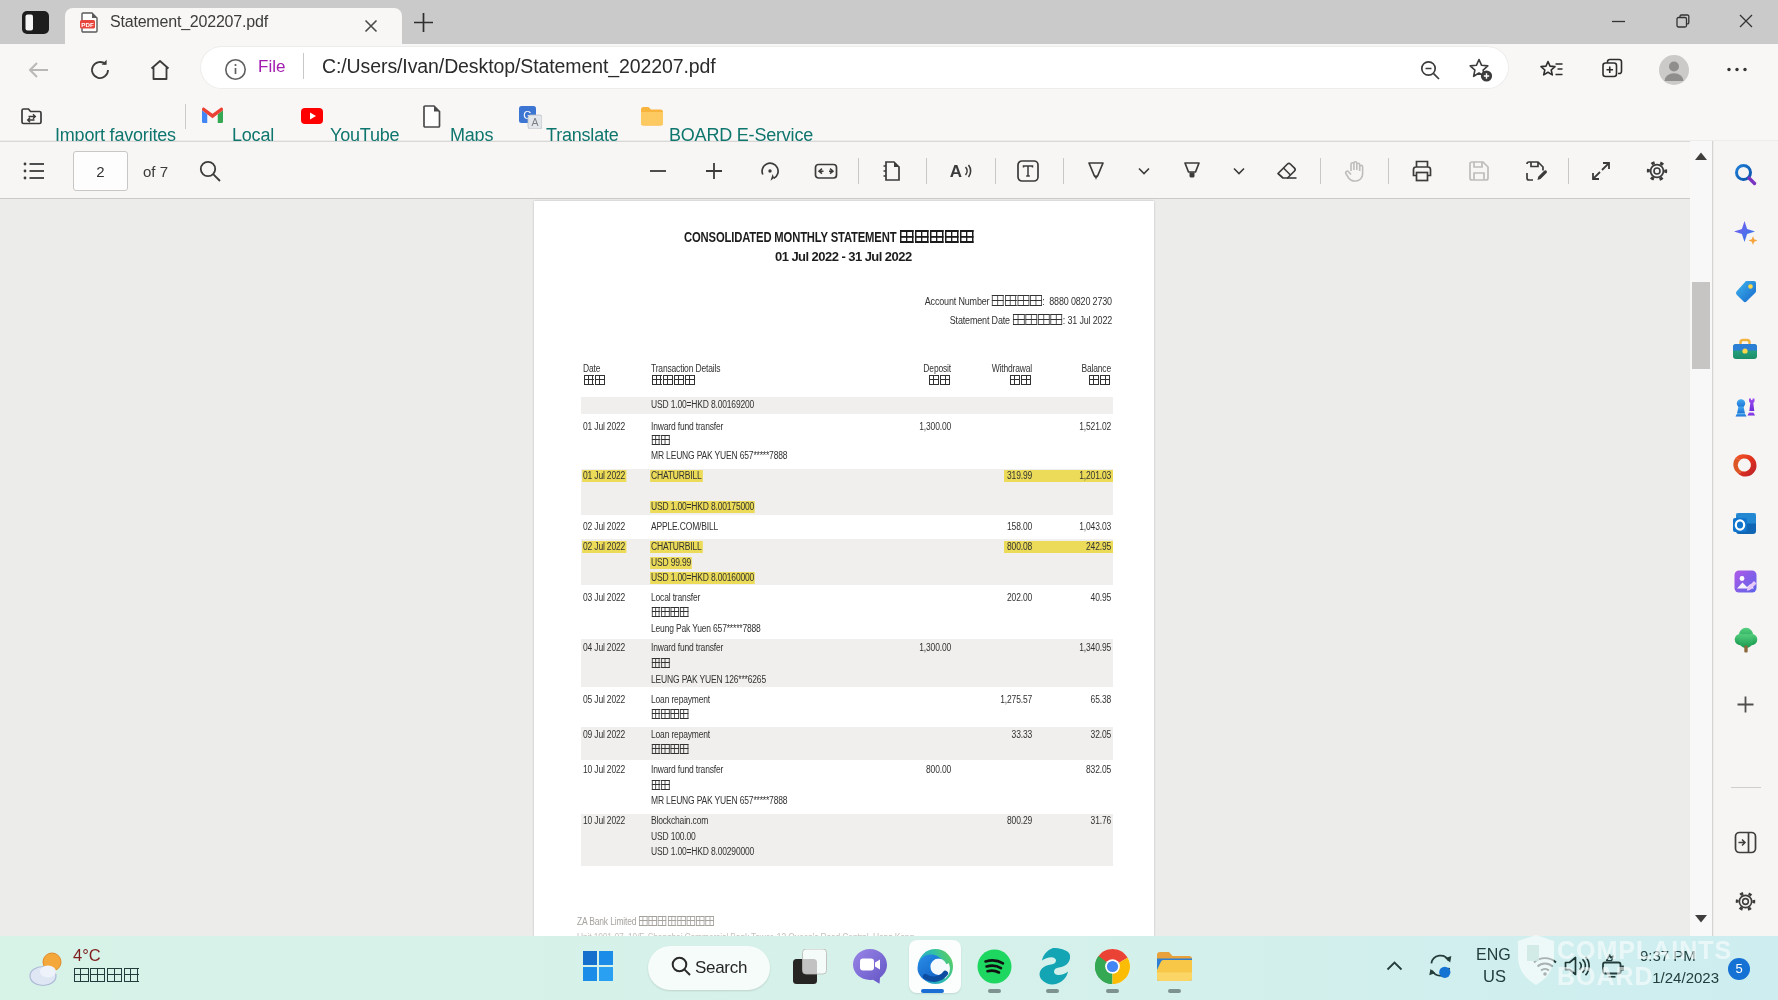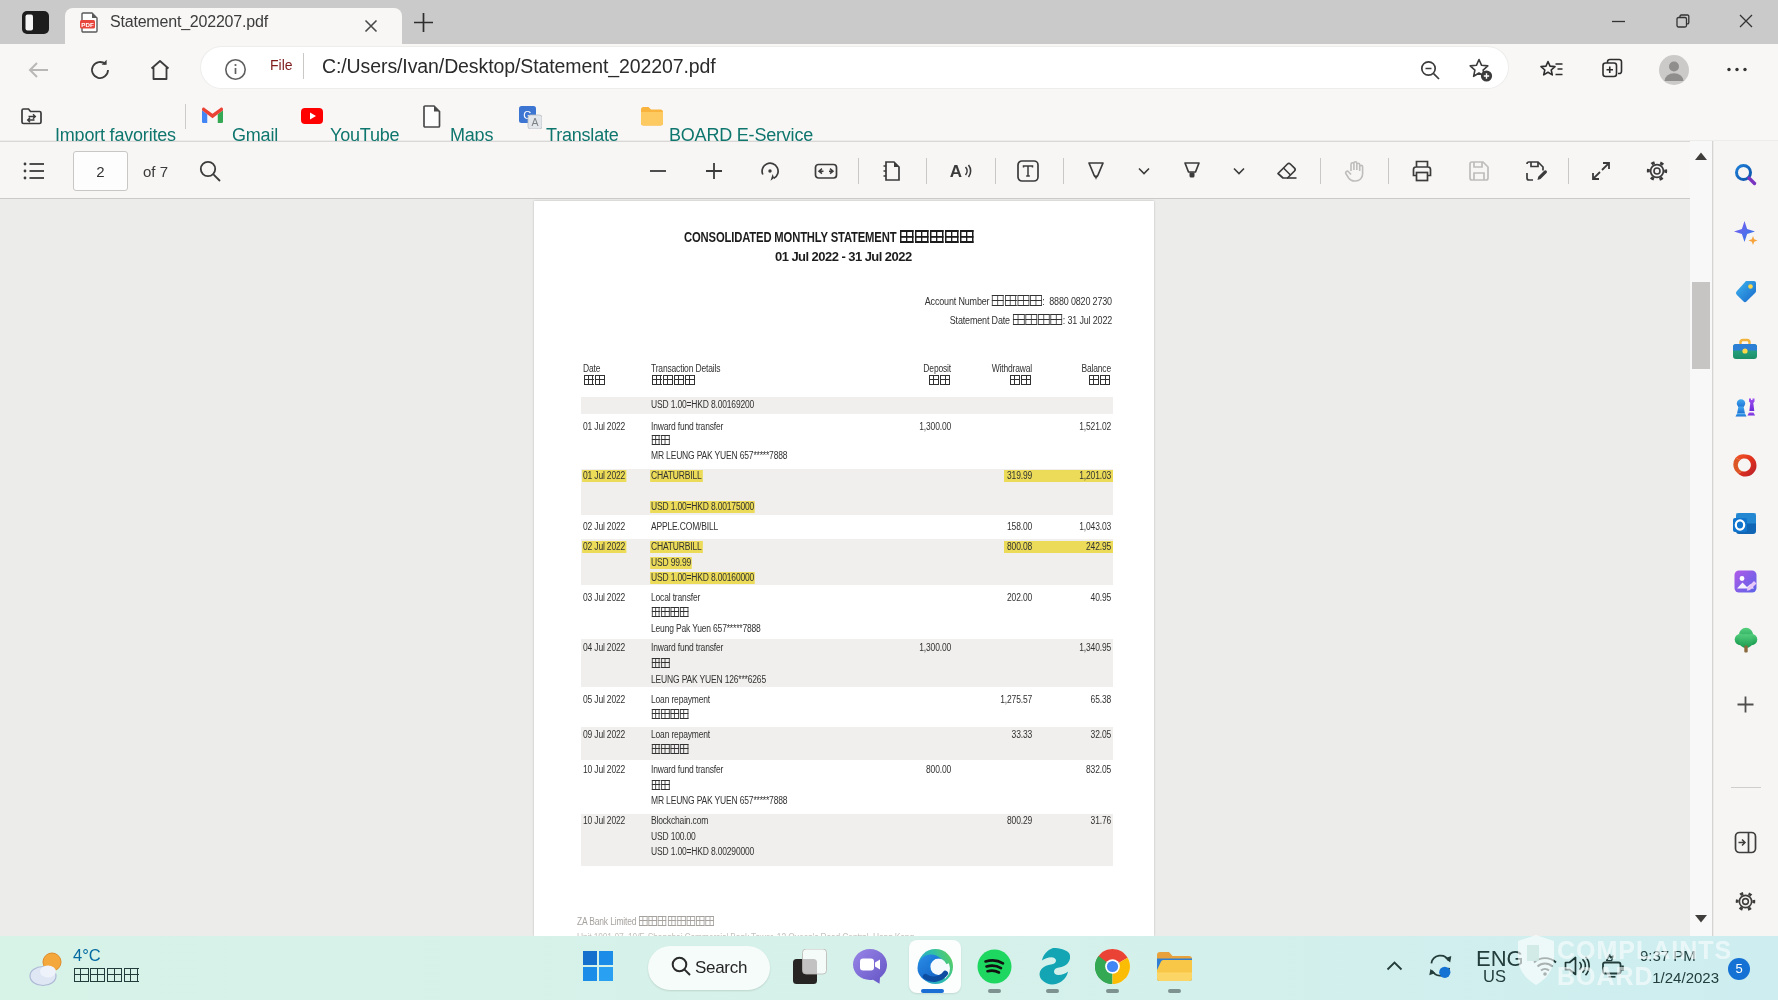--- a/index.html
+++ b/index.html
@@ -5,21 +5,21 @@
 html,body{width:1778px;height:1000px;overflow:hidden}
 body{font-family:"Liberation Sans",sans-serif;position:relative;background:#ececeb}
 .abs{position:absolute}
 
 #titlebar{left:0;top:0;width:1778px;height:44px;background:#cbcaca}
 #tab{left:65px;top:8px;width:337px;height:36px;background:#f8f7f6;border-radius:8px 8px 0 0}
 #tabtitle{left:110px;top:13px;font-size:16px;color:#3c3c3c;letter-spacing:-0.2px}
 
 #navbar{left:0;top:44px;width:1778px;height:96px;background:#f8f7f6}
 #pill{left:201px;top:47px;width:1307px;height:41px;background:#fff;border-radius:21px;box-shadow:0 0 0 1px #ededec}
-#urlfile{left:270px;top:57px;font-size:14px;color:#7f1d1d}
+#urlfile{left:258px;top:57px;font-size:17px;color:#a21caf}
 #urltext{left:322px;top:55px;font-size:19.5px;color:#2b2b2b;letter-spacing:-0.1px}
 
 .favtxt{top:125px;font-size:18px;color:#0f766e;letter-spacing:-0.2px}
 
 #pdftoolbar{left:0;top:141px;width:1713px;height:58px;background:#f7f6f5;border-top:1px solid #d9d8d7;border-bottom:1px solid #cbcac9}
 #pagebox{left:73px;top:151px;width:55px;height:40px;background:#fdfdfd;border:1px solid #c8c7c6;border-radius:3px;text-align:center;line-height:40px;font-size:15px;color:#333}
 #of7{left:143px;top:163px;font-size:15px;color:#3a3a3a}
 
 #pdfarea{left:0;top:200px;width:1690px;height:896px;background:#ececeb}
 #sheetbg{left:534px;top:1px;width:620px;height:735px;background:#fff;box-shadow:0 0 2px rgba(0,0,0,.22)}
@@ -171,21 +171,21 @@
     <text x="8.5" y="12.8" font-size="11" fill="#fff" text-anchor="middle" font-family="Liberation Sans">G</text>
     <rect x="9" y="9" width="14" height="14" rx="2.5" fill="#e3e6ea" stroke="#b9bcc2" stroke-width=".8"></rect>
     <text x="16" y="20" font-size="10.5" fill="#7b8086" text-anchor="middle" font-family="Liberation Sans">A</text>
   </svg>
 <svg class="abs" style="left:640px;top:106px" width="23" height="20" viewBox="0 0 23 20">
     <path d="M1 3.5A2.5 2.5 0 0 1 3.5 1h5L11 3.5h9.5A2.5 2.5 0 0 1 23 6v11a2.5 2.5 0 0 1-2.5 2.5h-17A2.5 2.5 0 0 1 1 17z" fill="#f9b43d"></path>
     <path d="M1 6h22v11a2.5 2.5 0 0 1-2.5 2.5h-17A2.5 2.5 0 0 1 1 17z" fill="#fcca61"></path>
   </svg>
 <div class="abs favtxt" style="left:55px">Import favorites</div>
 <div class="abs" style="left:185px;top:104px;width:1px;height:25px;background:#cccbca"></div>
-<div class="abs favtxt" style="left:232px">Gmail</div>
+<div class="abs favtxt" style="left:232px">Local</div>
 <div class="abs favtxt" style="left:330px">YouTube</div>
 <div class="abs favtxt" style="left:450px">Maps</div>
 <div class="abs favtxt" style="left:546px">Translate</div>
 <div class="abs favtxt" style="left:669px">BOARD E-Service</div>
 
 <div class="abs" id="pdftoolbar"></div>
 <svg class="abs" style="left:22px;top:159px" width="24" height="24" viewBox="0 0 24 24">
     <circle cx="3" cy="5" r="1.4" fill="#3b3b3b"></circle>
     <path d="M7.5 5H22" stroke="#3b3b3b" stroke-width="1.8"></path>
     <circle cx="3" cy="12" r="1.4" fill="#3b3b3b"></circle>
@@ -548,21 +548,21 @@
 <div class="abs" style="left:1731px;top:787px;width:30px;height:1px;background:#cfcecd"></div>
 
 <div class="abs" id="taskbar"></div>
 <svg class="abs" style="left:28px;top:948px" width="38" height="40" viewBox="0 0 38 40">
     <circle cx="24" cy="14" r="9" fill="#f4a83b"></circle>
     <circle cx="24" cy="14" r="9" fill="none" stroke="#e08a28" stroke-width="1"></circle>
     <ellipse cx="15" cy="28" rx="13" ry="9.5" fill="#dfe7f5"></ellipse>
     <ellipse cx="15" cy="28" rx="13" ry="9.5" fill="none" stroke="#aebad6" stroke-width="1.2"></ellipse>
     <ellipse cx="20" cy="23.5" rx="8" ry="6" fill="#eef2fa"></ellipse>
   </svg>
-<div class="abs" style="left:73px;top:946px;font-size:16.5px;color:#0369a1">4°C</div>
+<div class="abs" style="left:73px;top:946px;font-size:16.5px;color:#7f1d1d">4°C</div>
 <div class="abs" style="left:73px;top:968px;font-size:14px;color:#223d3b"><span class="cjw"><span class="cj"></span><span class="cj"></span><span class="cj"></span><span class="cj"></span></span></div>
 <svg class="abs" style="left:583px;top:951px" width="30" height="30" viewBox="0 0 30 30">
     <rect x="0" y="0" width="14" height="14" fill="#1470cc"></rect>
     <rect x="16" y="0" width="14" height="14" fill="#1b8ce8"></rect>
     <rect x="0" y="16" width="14" height="14" fill="#1b8ce8"></rect>
     <rect x="16" y="16" width="14" height="14" fill="#2aa0f2"></rect>
   </svg>
 <div class="abs" style="left:648px;top:946px;width:122px;height:44px;border-radius:22px;background:#f6fcfa;box-shadow:0 1px 2px rgba(0,0,0,.12)"></div>
 <svg class="abs" style="left:670px;top:955px" width="22" height="22" viewBox="0 0 22 22">
     <circle cx="9.5" cy="9.5" r="6.8" fill="none" stroke="#2a2a2a" stroke-width="2"></circle>
@@ -635,21 +635,21 @@
 <svg class="abs" style="left:1386px;top:959px" width="17" height="13" viewBox="0 0 17 13">
     <path d="M1.5 10.5l7-7 7 7" stroke="#243c3a" stroke-width="1.8" fill="none"></path>
   </svg>
 <svg class="abs" style="left:1427px;top:951px" width="27" height="30" viewBox="0 0 27 30">
     <path d="M4.4 12.3A9.2 9.2 0 0 1 21.7 9.7" fill="none" stroke="#243c3a" stroke-width="1.8"></path>
     <path d="M24.3 5.1l-1.1 6.3-5-4.2z" fill="#243c3a"></path>
     <path d="M22.2 16.9A9.2 9.2 0 0 1 5 19.6" fill="none" stroke="#243c3a" stroke-width="1.8"></path>
     <path d="M2.3 24.2l1.1-6.3 5 4.2z" fill="#243c3a"></path>
     <circle cx="17.8" cy="21.3" r="5.6" fill="#1573d4"></circle>
   </svg>
-<div class="abs" style="left:1476px;top:946px;font-size:22px;color:#223d3b">ENG</div>
+<div class="abs" style="left:1476px;top:946px;font-size:16px;color:#223d3b">ENG</div>
 <div class="abs" style="left:1483px;top:967px;font-size:16.5px;color:#223d3b">US</div>
 <svg class="abs" style="left:1532px;top:955px" width="26" height="22" viewBox="0 0 26 22">
     <path d="M2 7.5a16 16 0 0 1 22 0M5.5 11.5a11 11 0 0 1 15 0M9 15.5a6 6 0 0 1 8 0" stroke="#1e3634" stroke-width="1.9" fill="none"></path>
     <circle cx="13" cy="19" r="1.8" fill="#1e3634"></circle>
   </svg>
 <svg class="abs" style="left:1564px;top:955px" width="27" height="22" viewBox="0 0 27 22">
     <path d="M1.5 7.5h4l6-5v17l-6-5h-4z" fill="none" stroke="#1e3634" stroke-width="1.7" stroke-linejoin="round"></path>
     <path d="M15.5 7a5.5 5.5 0 0 1 0 8M18.5 4.2a9.5 9.5 0 0 1 0 13.6M21.5 1.8a13.5 13.5 0 0 1 0 18.4" stroke="#1e3634" stroke-width="1.6" fill="none"></path>
   </svg>
 <svg class="abs" style="left:1598px;top:952px" width="28" height="27" viewBox="0 0 28 27">

